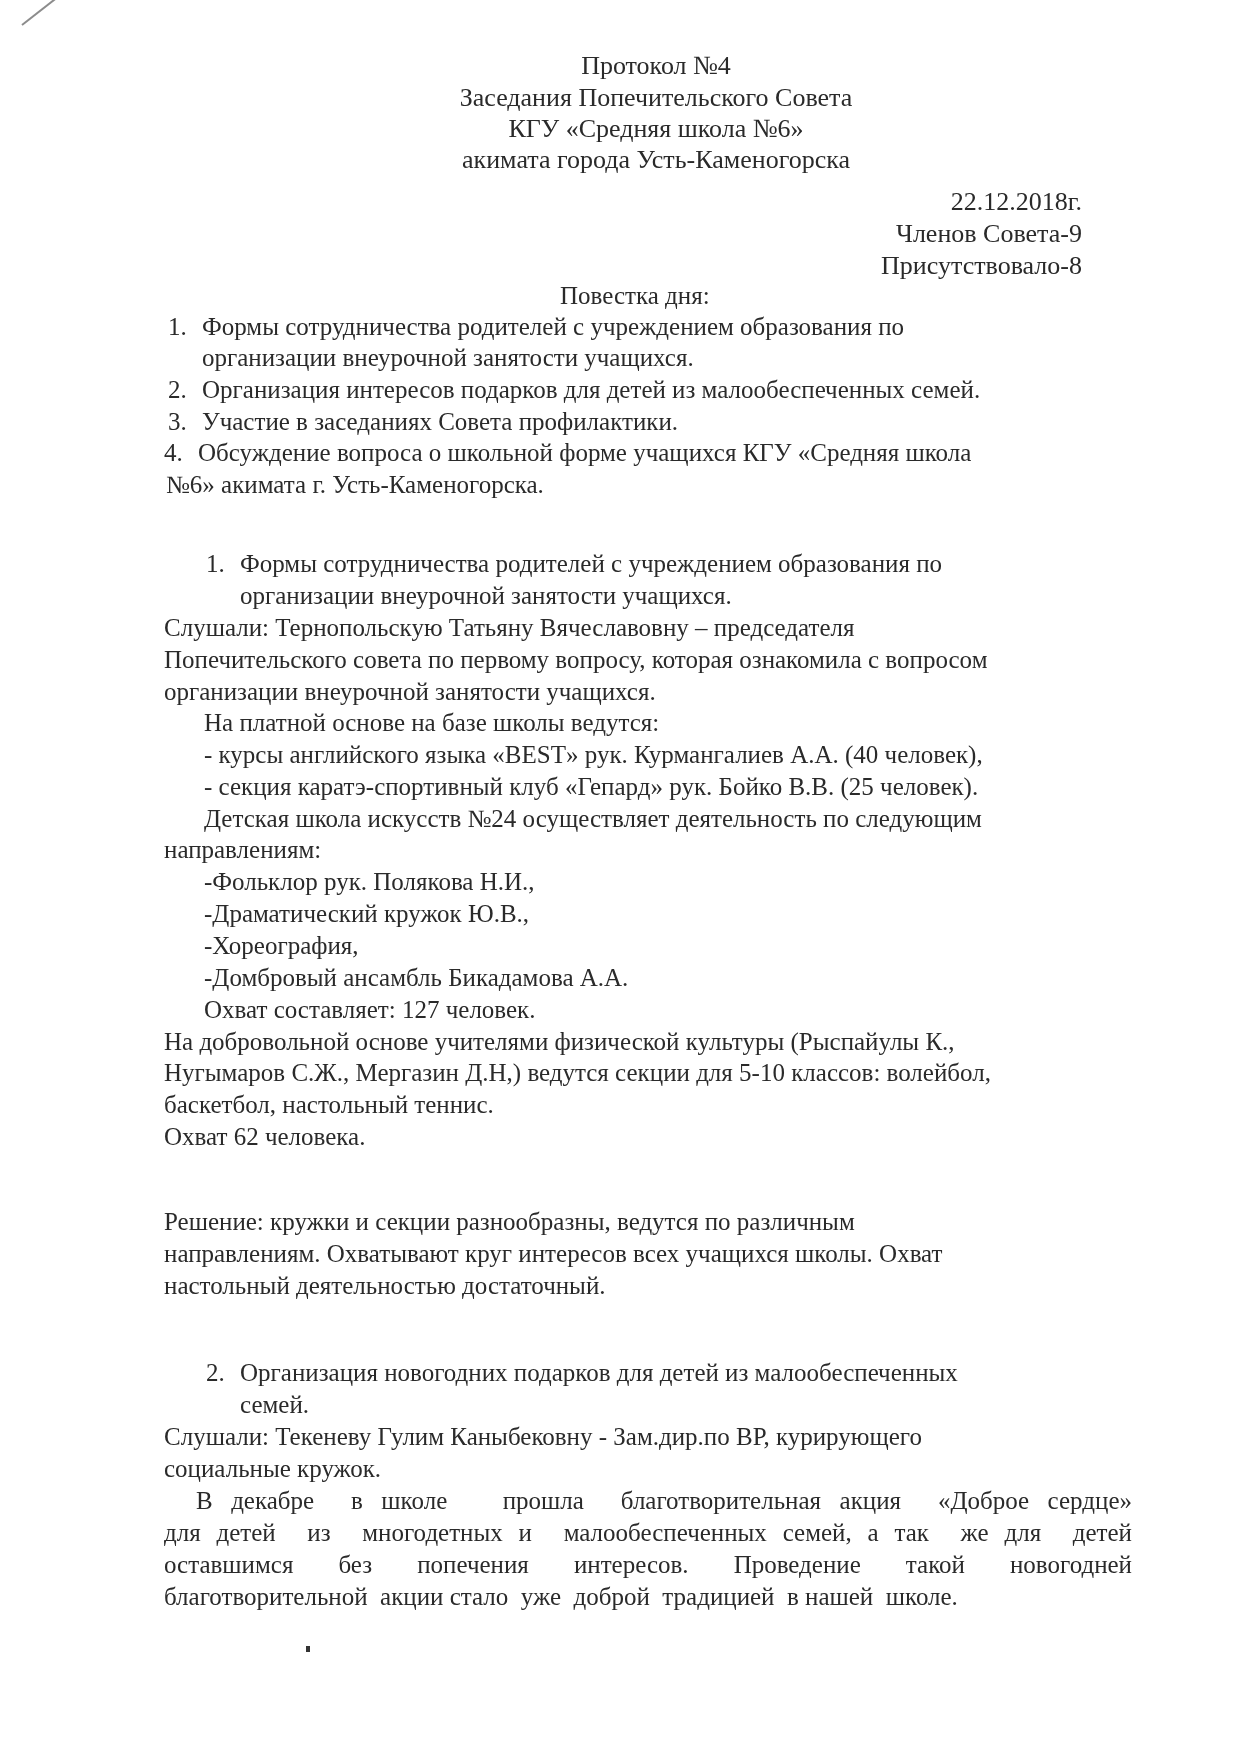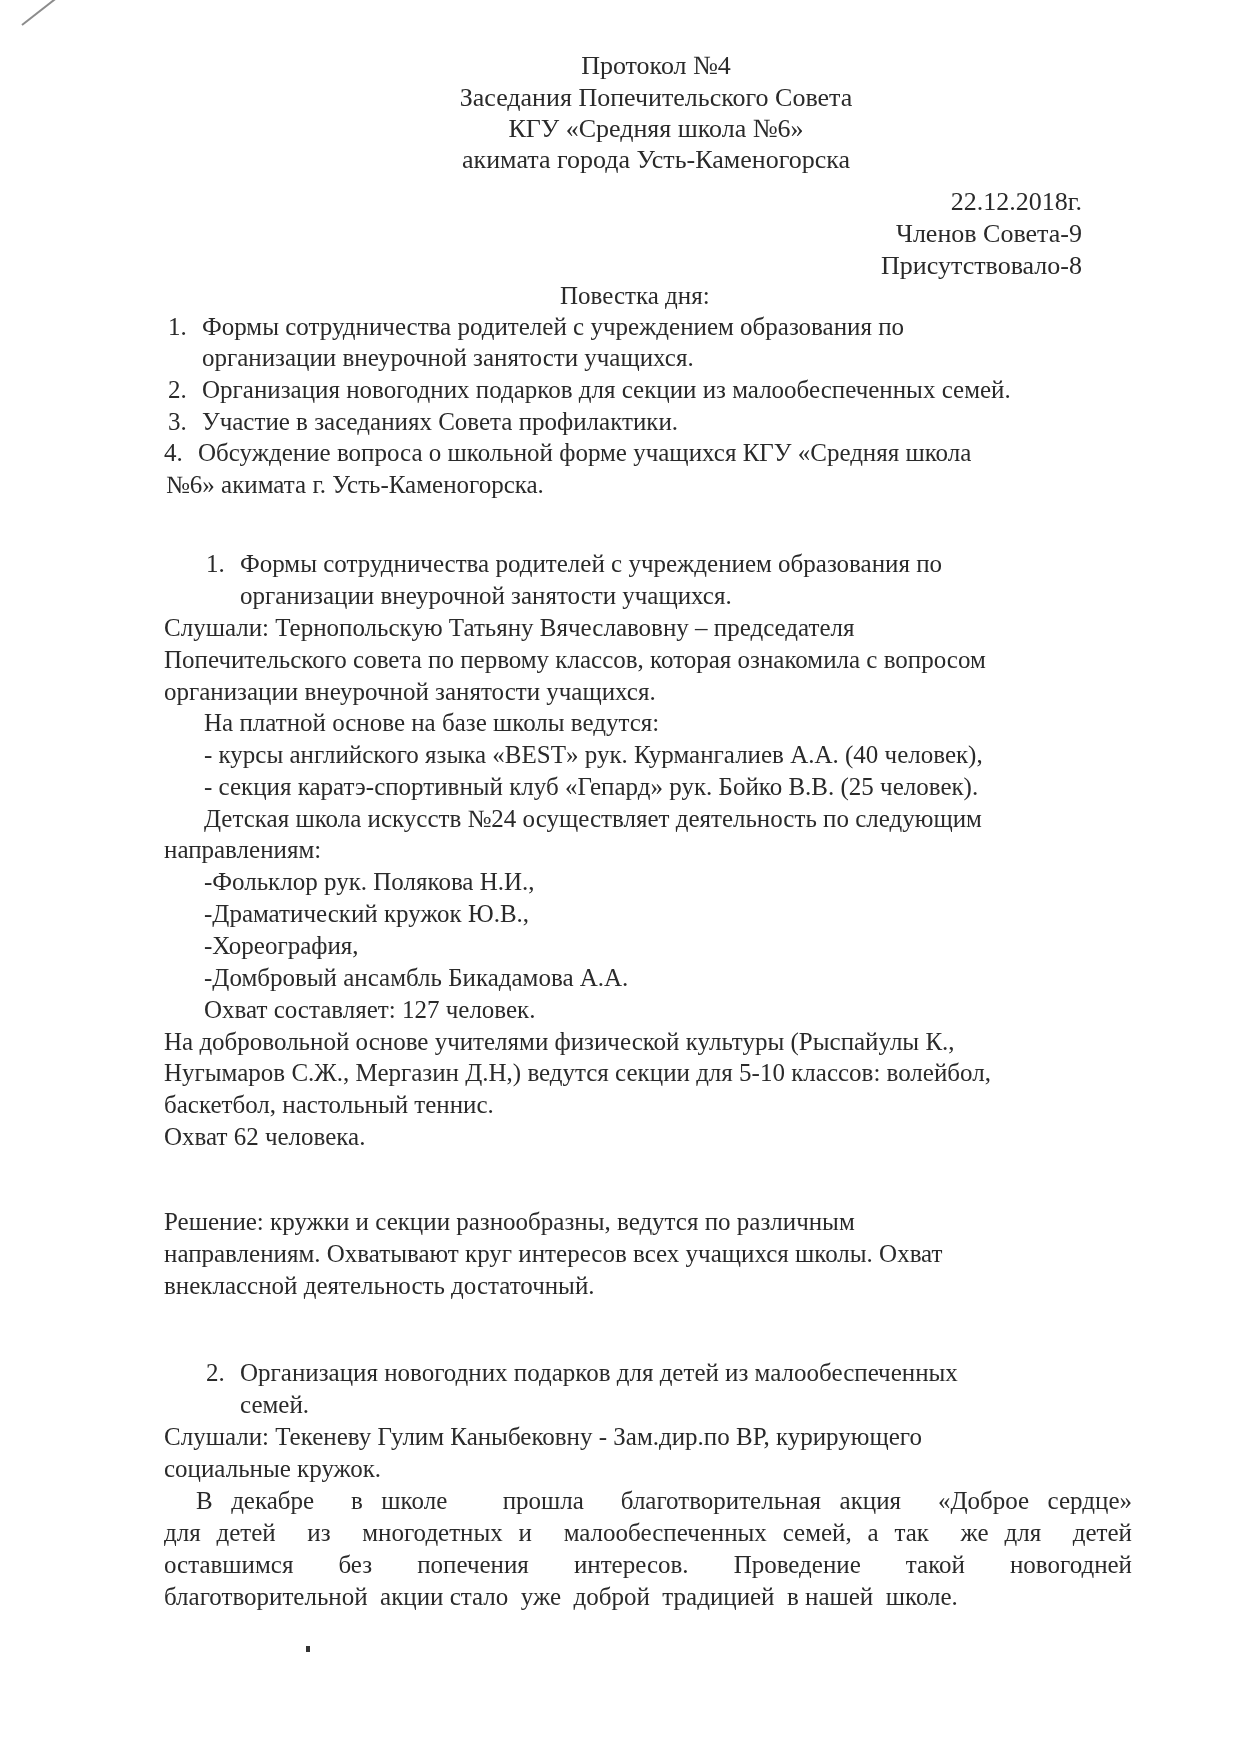--- a/index.html
+++ b/index.html
@@ -39,39 +39,39 @@
   <div class="right-line" style="top:250px; right:160px">Присутствовало-8</div>
 
   <div class="abs" style="left:560px; top:280px; font-size:25px">Повестка дня:</div>
 
   <div class="abs" style="left:168px; top:311px">
     <span class="num">1.</span><span>Формы сотрудничества родителей с учреждением образования по</span>
   </div>
   <div class="abs" style="left:202px; top:342px">организации внеурочной занятости учащихся.</div>
 
   <div class="abs" style="left:168px; top:374px">
-    <span class="num">2.</span><span>Организация новогодних подарков для секции из малообеспеченных семей.</span>
+    <span class="num">2.</span><span>Организация интересов подарков для детей из малообеспеченных семей.</span>
   </div>
 
   <div class="abs" style="left:168px; top:406px">
     <span class="num">3.</span><span>Участие в заседаниях Совета профилактики.</span>
   </div>
 
   <div class="abs" style="left:164px; top:437px">
     <span class="num">4.</span><span>Обсуждение вопроса о школьной форме учащихся КГУ «Средняя школа</span>
   </div>
   <div class="abs" style="left:166px; top:469px">№6» акимата г. Усть-Каменогорска.</div>
 
   <div class="abs" style="left:206px; top:548px">
     <span class="num">1.</span><span>Формы сотрудничества родителей с учреждением образования по</span>
   </div>
   <div class="abs" style="left:240px; top:580px">организации внеурочной занятости учащихся.</div>
 
   <div class="abs" style="left:164px; top:612px">Слушали: Тернопольскую Татьяну Вячеславовну – председателя</div>
-  <div class="abs" style="left:164px; top:644px">Попечительского совета по первому классов, которая ознакомила с вопросом</div>
+  <div class="abs" style="left:164px; top:644px">Попечительского совета по первому вопросу, которая ознакомила с вопросом</div>
   <div class="abs" style="left:164px; top:676px">организации внеурочной занятости учащихся.</div>
 
   <div class="abs" style="left:204px; top:707px">На платной основе на базе школы ведутся:</div>
   <div class="abs" style="left:204px; top:739px">- курсы английского языка «BEST» рук. Курмангалиев А.А. (40 человек),</div>
   <div class="abs" style="left:204px; top:771px">- секция каратэ-спортивный клуб «Гепард» рук. Бойко В.В. (25 человек).</div>
 
   <div class="abs" style="left:204px; top:803px">Детская школа искусств №24 осуществляет деятельность по следующим</div>
   <div class="abs" style="left:164px; top:834px">направлениям:</div>
 
   <div class="abs" style="left:204px; top:866px">-Фольклор рук. Полякова Н.И.,</div>
@@ -80,21 +80,21 @@
   <div class="abs" style="left:204px; top:962px">-Домбровый ансамбль Бикадамова А.А.</div>
   <div class="abs" style="left:204px; top:994px">Охват составляет:  127  человек.</div>
 
   <div class="abs" style="left:164px; top:1026px">На добровольной основе учителями физической культуры (Рыспайулы К.,</div>
   <div class="abs" style="left:164px; top:1057px">Нугымаров С.Ж., Мергазин Д.Н,) ведутся секции для 5-10 классов: волейбол,</div>
   <div class="abs" style="left:164px; top:1089px">баскетбол, настольный теннис.</div>
   <div class="abs" style="left:164px; top:1121px">Охват 62 человека.</div>
 
   <div class="abs" style="left:164px; top:1206px">Решение: кружки и секции разнообразны, ведутся по различным</div>
   <div class="abs" style="left:164px; top:1238px">направлениям. Охватывают круг интересов всех учащихся школы. Охват</div>
-  <div class="abs" style="left:164px; top:1270px">внеклассной деятельность достаточный.</div>
+  <div class="abs" style="left:164px; top:1270px">настольный деятельностью достаточный.</div>
 
   <div class="abs" style="left:206px; top:1357px">
     <span class="num">2.</span><span>Организация новогодних подарков для детей из малообеспеченных</span>
   </div>
   <div class="abs" style="left:240px; top:1389px">семей.</div>
 
   <div class="abs" style="left:164px; top:1421px">Слушали: Текеневу Гулим Каныбековну - Зам.дир.по ВР, курирующего</div>
   <div class="abs" style="left:164px; top:1453px">социальные кружок.</div>
 
   <div class="abs just" style="left:196px; top:1485px; width:936px; white-space:pre">В декабре  в школе   прошла  благотворительная акция  «Доброе сердце»</div>

